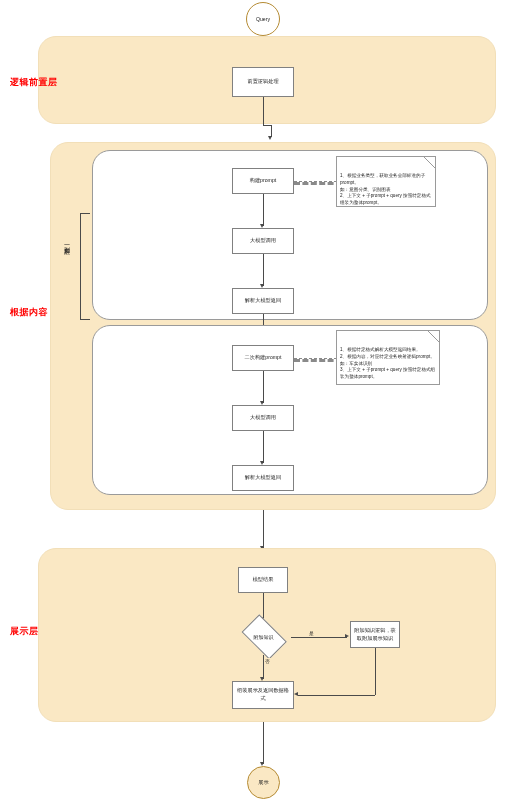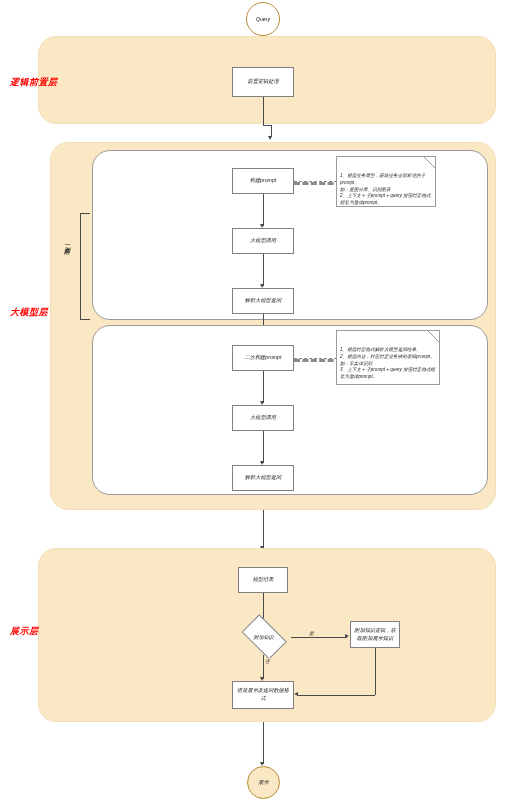--- a/index.html
+++ b/index.html
@@ -9,21 +9,20 @@
   }
   body {
     font-family: "Liberation Sans", "DejaVu Sans", sans-serif;
   }
   #canvas {
     position: relative;
     width: 505px;
     height: 800px;
     background: #ffffff;
     overflow: hidden;
-    font-style: italic;
   }
   
   .layer-panel {
     position: absolute;
     background: #fae8c4;
     border: 1px solid #f2dfb8;
     border-radius: 18px;
     box-sizing: border-box;
   }
   .inner-panel {
@@ -197,21 +196,21 @@
   <div class="node-box" style="left:232px; top:67px; width:62px; height:30px;">
     <span>前置逻辑处理</span>
   </div>
 
   <div class="conn-v" style="left:263px; top:97px; height:28px;"></div>
   <div class="conn-h" style="left:263px; top:125px; width:8px;"></div>
   <div class="conn-v" style="left:271px; top:125px; height:12px;"></div>
   <div class="arrow-down" style="left:268.4px; top:136px;"></div>
 
   <div class="layer-panel" style="left:50px; top:142px; width:446px; height:368px;"></div>
-  <div class="layer-label" style="left:10px; top:306px;">大模型层</div>
+  <div class="layer-label" style="left:10px; top:306px;">根据内容</div>
 
   <div class="bracket" style="left:80px; top:213px; width:10px; height:107px;"></div>
   <div class="bracket-label" style="left:62px; top:240px;">一到多层</div>
 
   <div class="inner-panel" style="left:92px; top:150px; width:396px; height:170px;"></div>
 
   <div class="node-box" style="left:232px; top:168px; width:62px; height:26px;">
     <span>构建prompt</span>
   </div>
   <div class="conn-h dash" style="left:294px; top:181px; width:42px;"></div>

